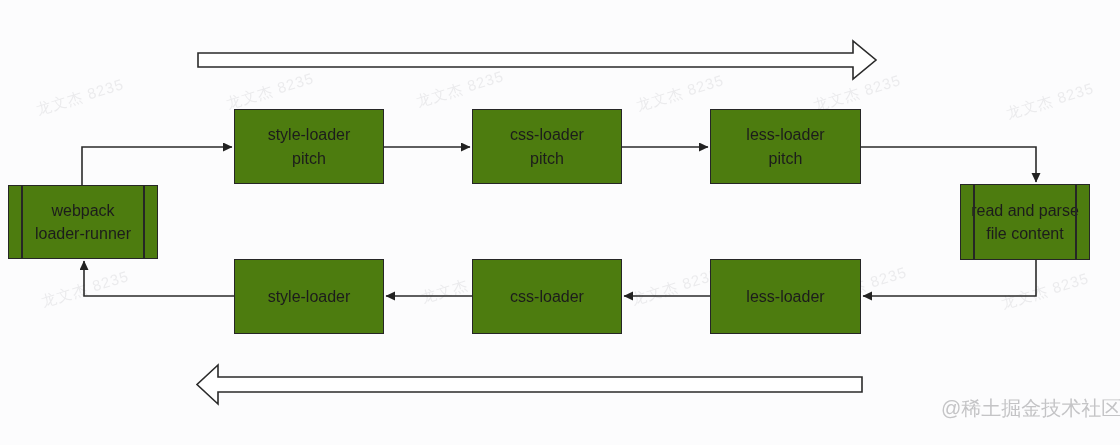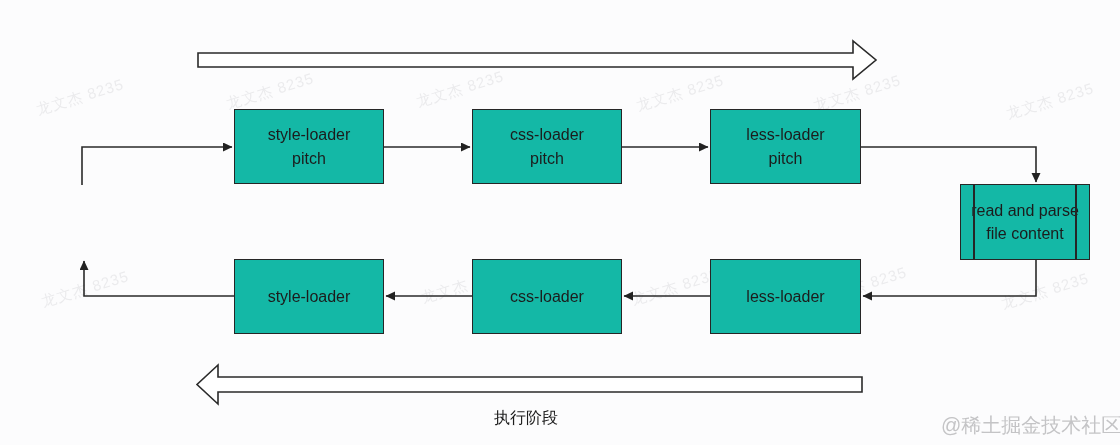--- a/index.html
+++ b/index.html
@@ -25,21 +25,21 @@
   }
   
   #wires{position:absolute;left:0;top:0;z-index:1;}
   .wire{stroke:#2a2a2a;stroke-width:1.6;fill:none;}
   .bigarrow{stroke:#2a2a2a;stroke-width:1.6;fill:#ffffff;}
   
   .node{
     position:absolute;
     z-index:2;
     box-sizing:border-box;
-    background:#14b8a6;
+    background:#4d7c0f;
     border:1.6px solid #262626;
     display:flex;
     align-items:center;
     justify-content:center;
   }
   .node-label{
     white-space:pre-line;
     text-align:center;
     font-size:16px;
     line-height:1.45;
@@ -105,20 +105,24 @@
     <path class="wire" marker-end="url(#ah)" d="M 384 147 H 470"></path>
     <path class="wire" marker-end="url(#ah)" d="M 622 147 H 708"></path>
     <path class="wire" marker-end="url(#ah)" d="M 861 147 H 1036 V 182"></path>
 
     <path class="wire" marker-end="url(#ah)" d="M 1036 260 V 296 H 863"></path>
     <path class="wire" marker-end="url(#ah)" d="M 710 296 H 624"></path>
     <path class="wire" marker-end="url(#ah)" d="M 472 296 H 386"></path>
     <path class="wire" marker-end="url(#ah)" d="M 234 296 H 84 V 261"></path>
   </svg>
 
+  <div class="node process" style="left:8px;top:185px;width:150px;height:74px">
+    <span class="node-label">webpack
+loader-runner</span>
+  </div>
 
   <div class="node" style="left:234px;top:109px;width:150px;height:75px">
     <span class="node-label">style-loader
 pitch</span>
   </div>
 
   <div class="node" style="left:472px;top:109px;width:150px;height:75px">
     <span class="node-label">css-loader
 pitch</span>
   </div>
@@ -138,17 +142,16 @@
   </div>
 
   <div class="node" style="left:472px;top:259px;width:150px;height:75px">
     <span class="node-label">css-loader</span>
   </div>
 
   <div class="node" style="left:234px;top:259px;width:150px;height:75px">
     <span class="node-label">style-loader</span>
   </div>
 
-  <div class="phase-label" style="left:446px;top:408px;width:160px">执行阶段</div>
 
-  <div class="wm-site" style="left:941px;top:412px">@稀土掘金技术社区</div>
+  <div class="wm-site" style="left:941px;top:395px">@稀土掘金技术社区</div>
 
 </div>
 
 </body></html>

